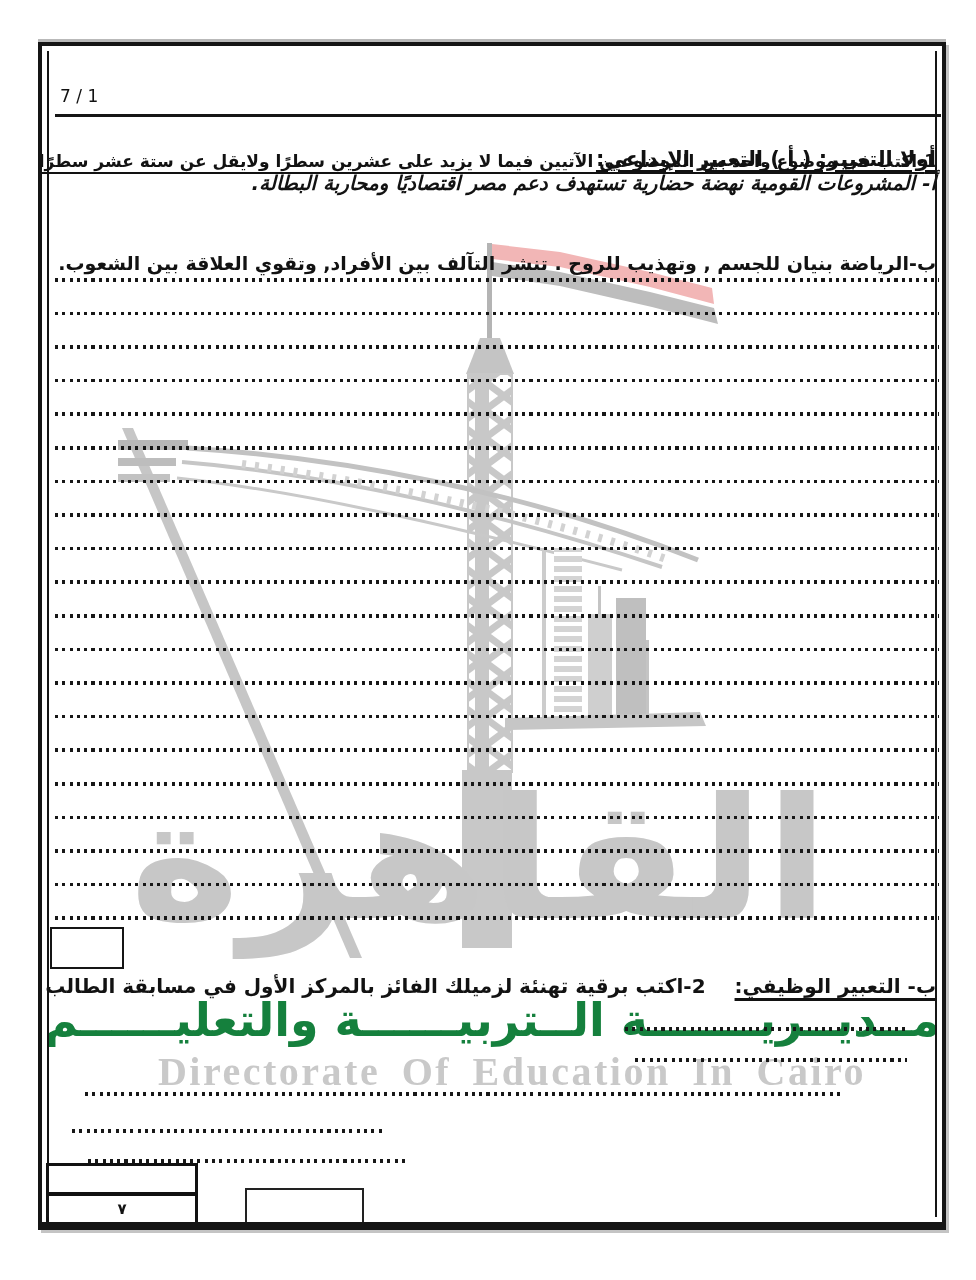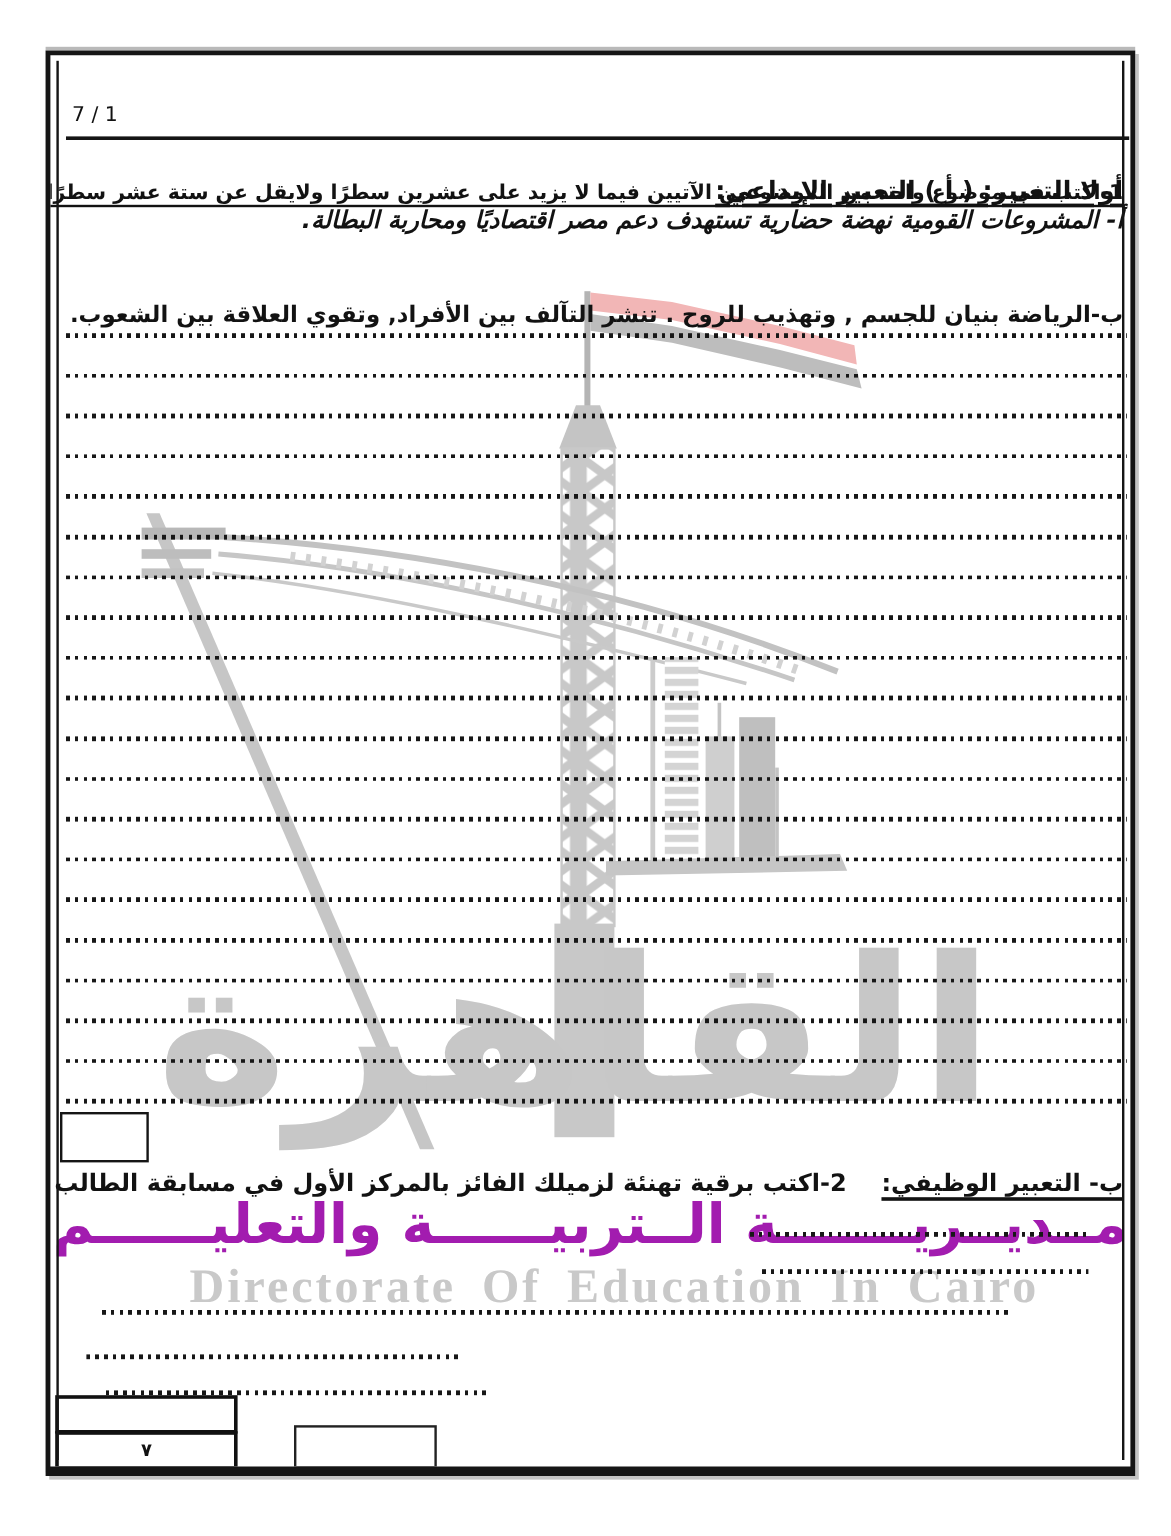--- a/index.html
+++ b/index.html
@@ -13,21 +13,21 @@
   .page::before{content:"";position:absolute;inset:5px;
         border-left:2px solid #151515;border-right:2px solid #151515;
         pointer-events:none;z-index:3;}
   
   .wm{position:absolute;inset:0;z-index:0;padding-left:40px;}
   .wm-svg{position:absolute;left:0;top:0;}
   .wm-city{position:absolute;left:130px;top:722px;width:620px;text-align:center;
         font-weight:bold;font-size:168px;line-height:1.1;color:#c7c7c7;
         transform:scaleX(1.12);transform-origin:center;white-space:nowrap;}
   .wm-dir-ar{position:absolute;left:0;top:948px;width:900px;text-align:center;
-        font-weight:bold;font-size:46px;line-height:1.15;color:#a21caf;white-space:nowrap;}
+        font-weight:bold;font-size:46px;line-height:1.15;color:#15803d;white-space:nowrap;}
   .wm-dir-en{position:absolute;left:0;top:1002px;width:900px;text-align:center;direction:ltr;
         font-family:"Liberation Serif",serif;font-weight:bold;font-size:40px;
         letter-spacing:2.5px;word-spacing:9px;color:#c9c9c9;white-space:nowrap;margin-left:20px;}
   
   .content{position:absolute;inset:0;z-index:2;}
   .hdr-page{position:absolute;left:18px;top:40px;direction:rtl;
         font-weight:normal;font-size:17px;}
   .hdr-title{position:absolute;right:37px;top:40px;direction:rtl;
         font-weight:bold;font-size:16px;white-space:nowrap;}
   .hdr-rule{position:absolute;left:13px;top:68px;width:886px;height:3px;background:#151515;}

